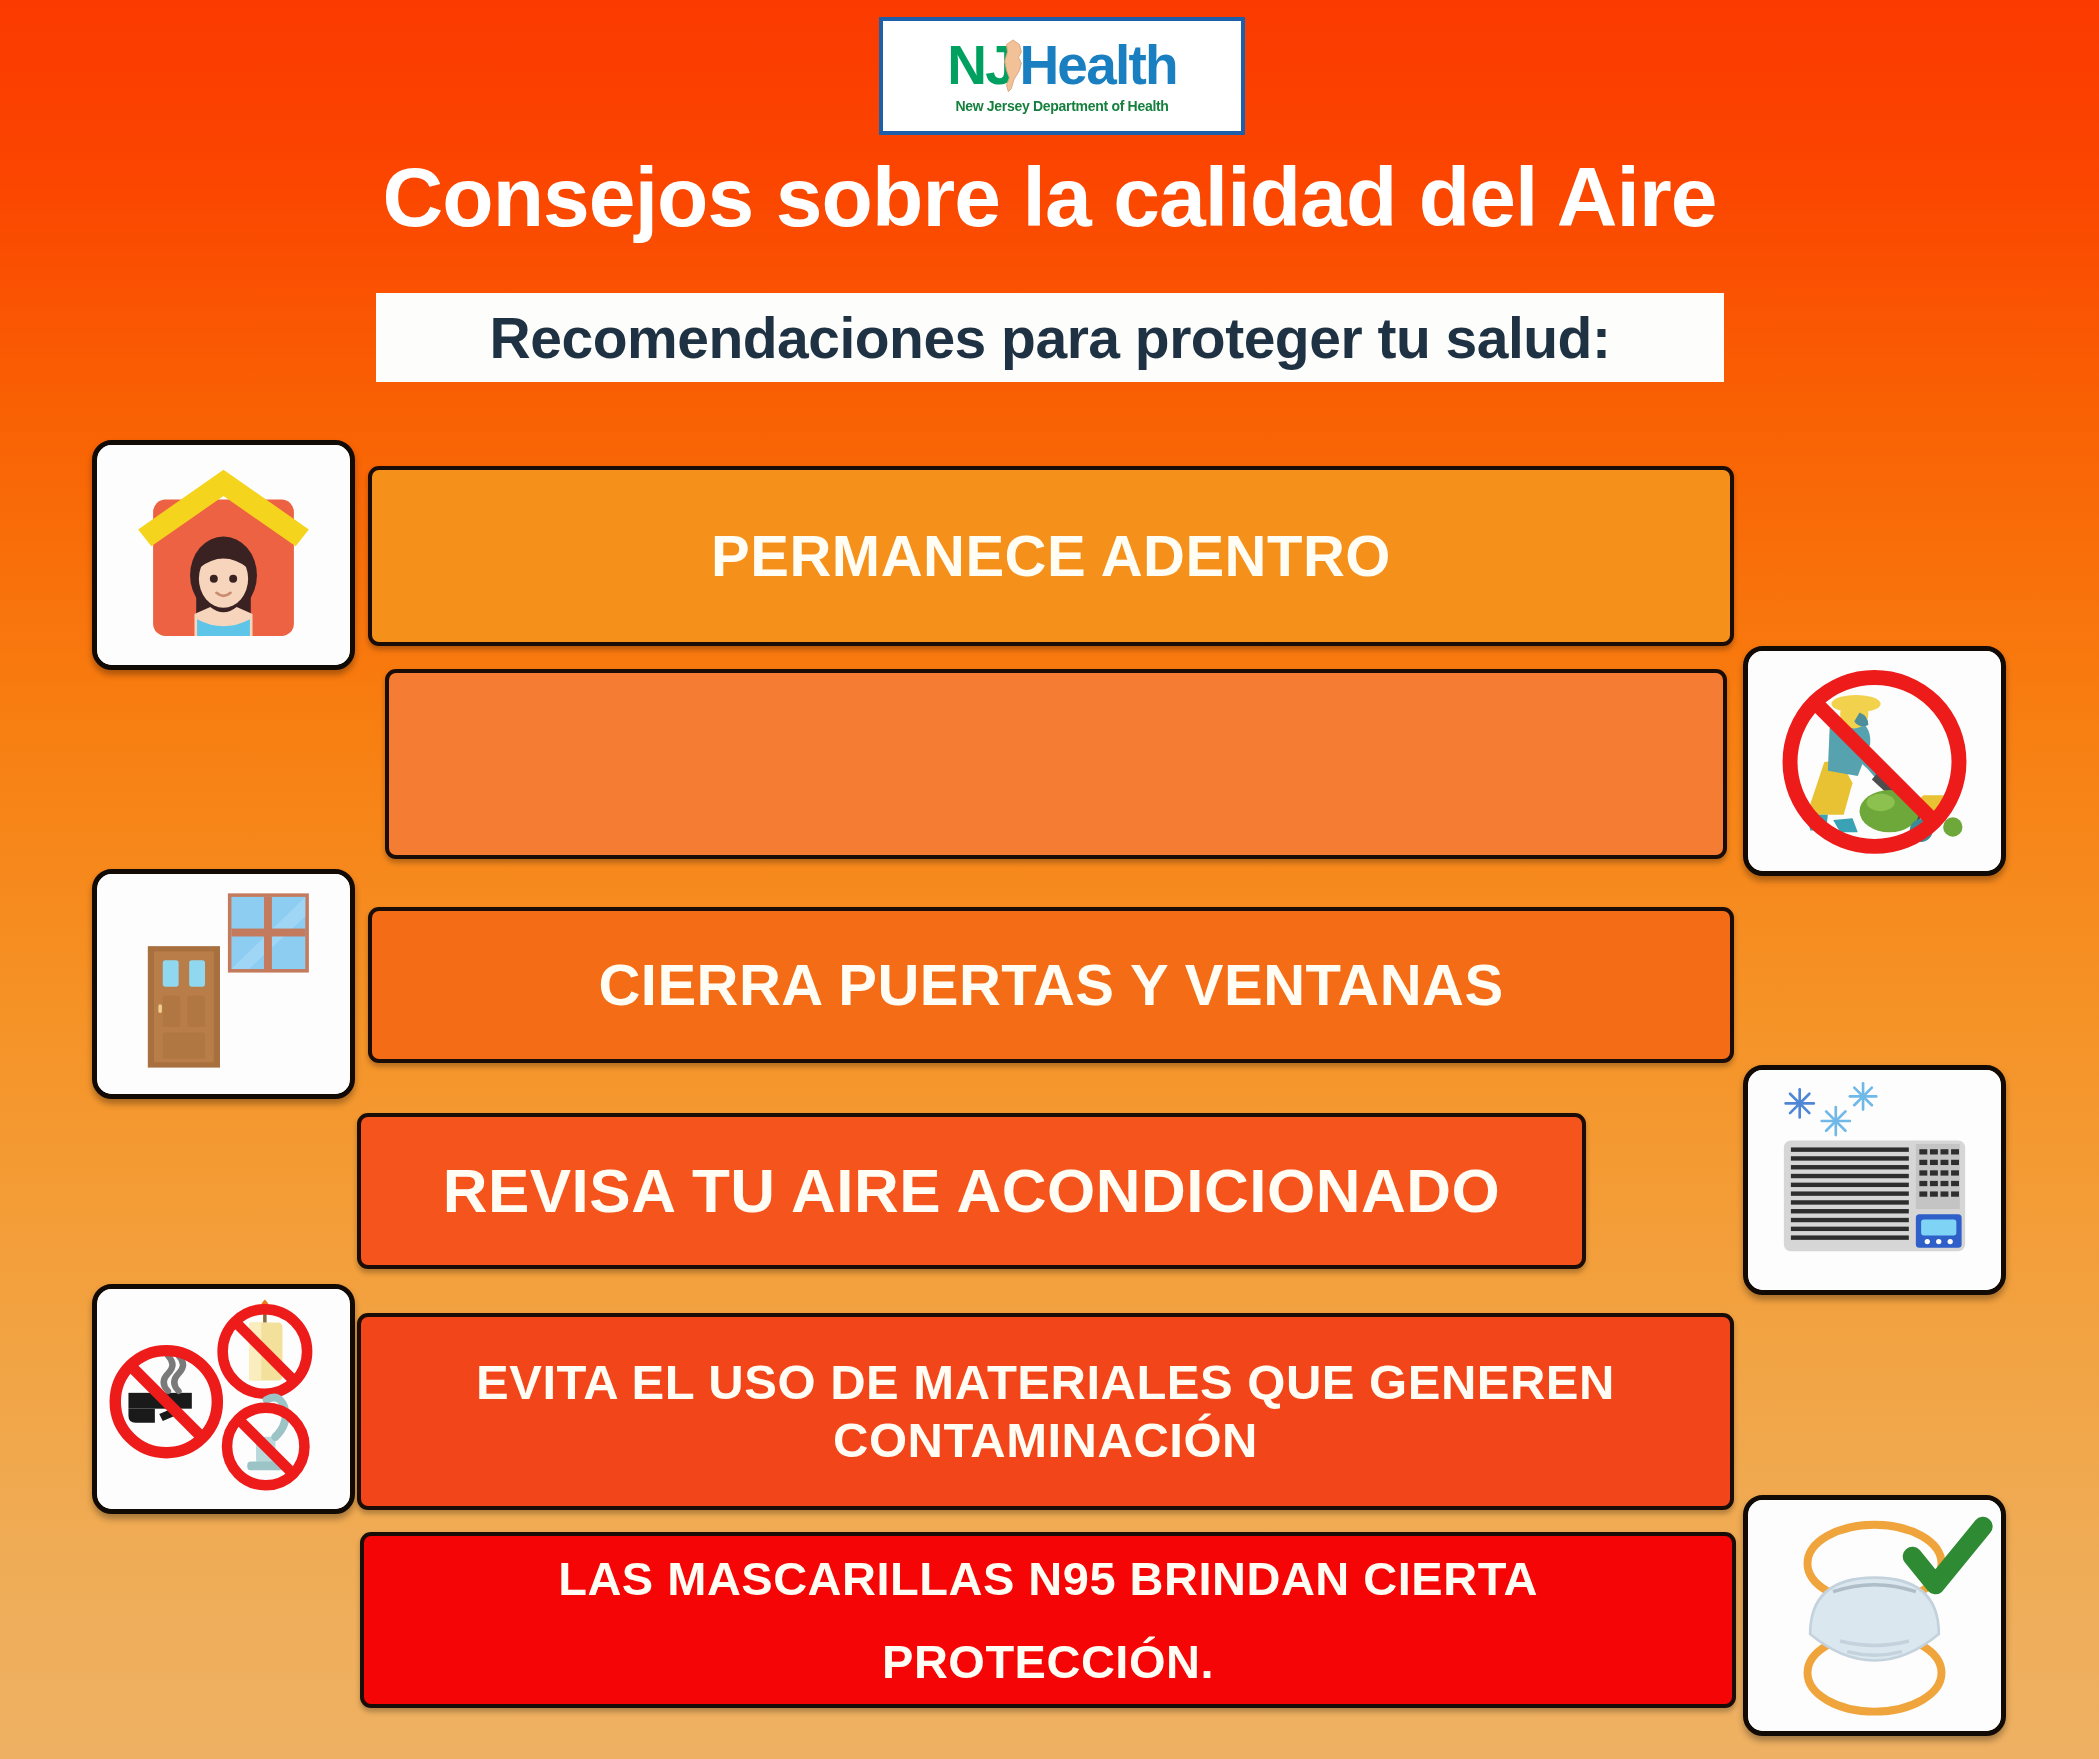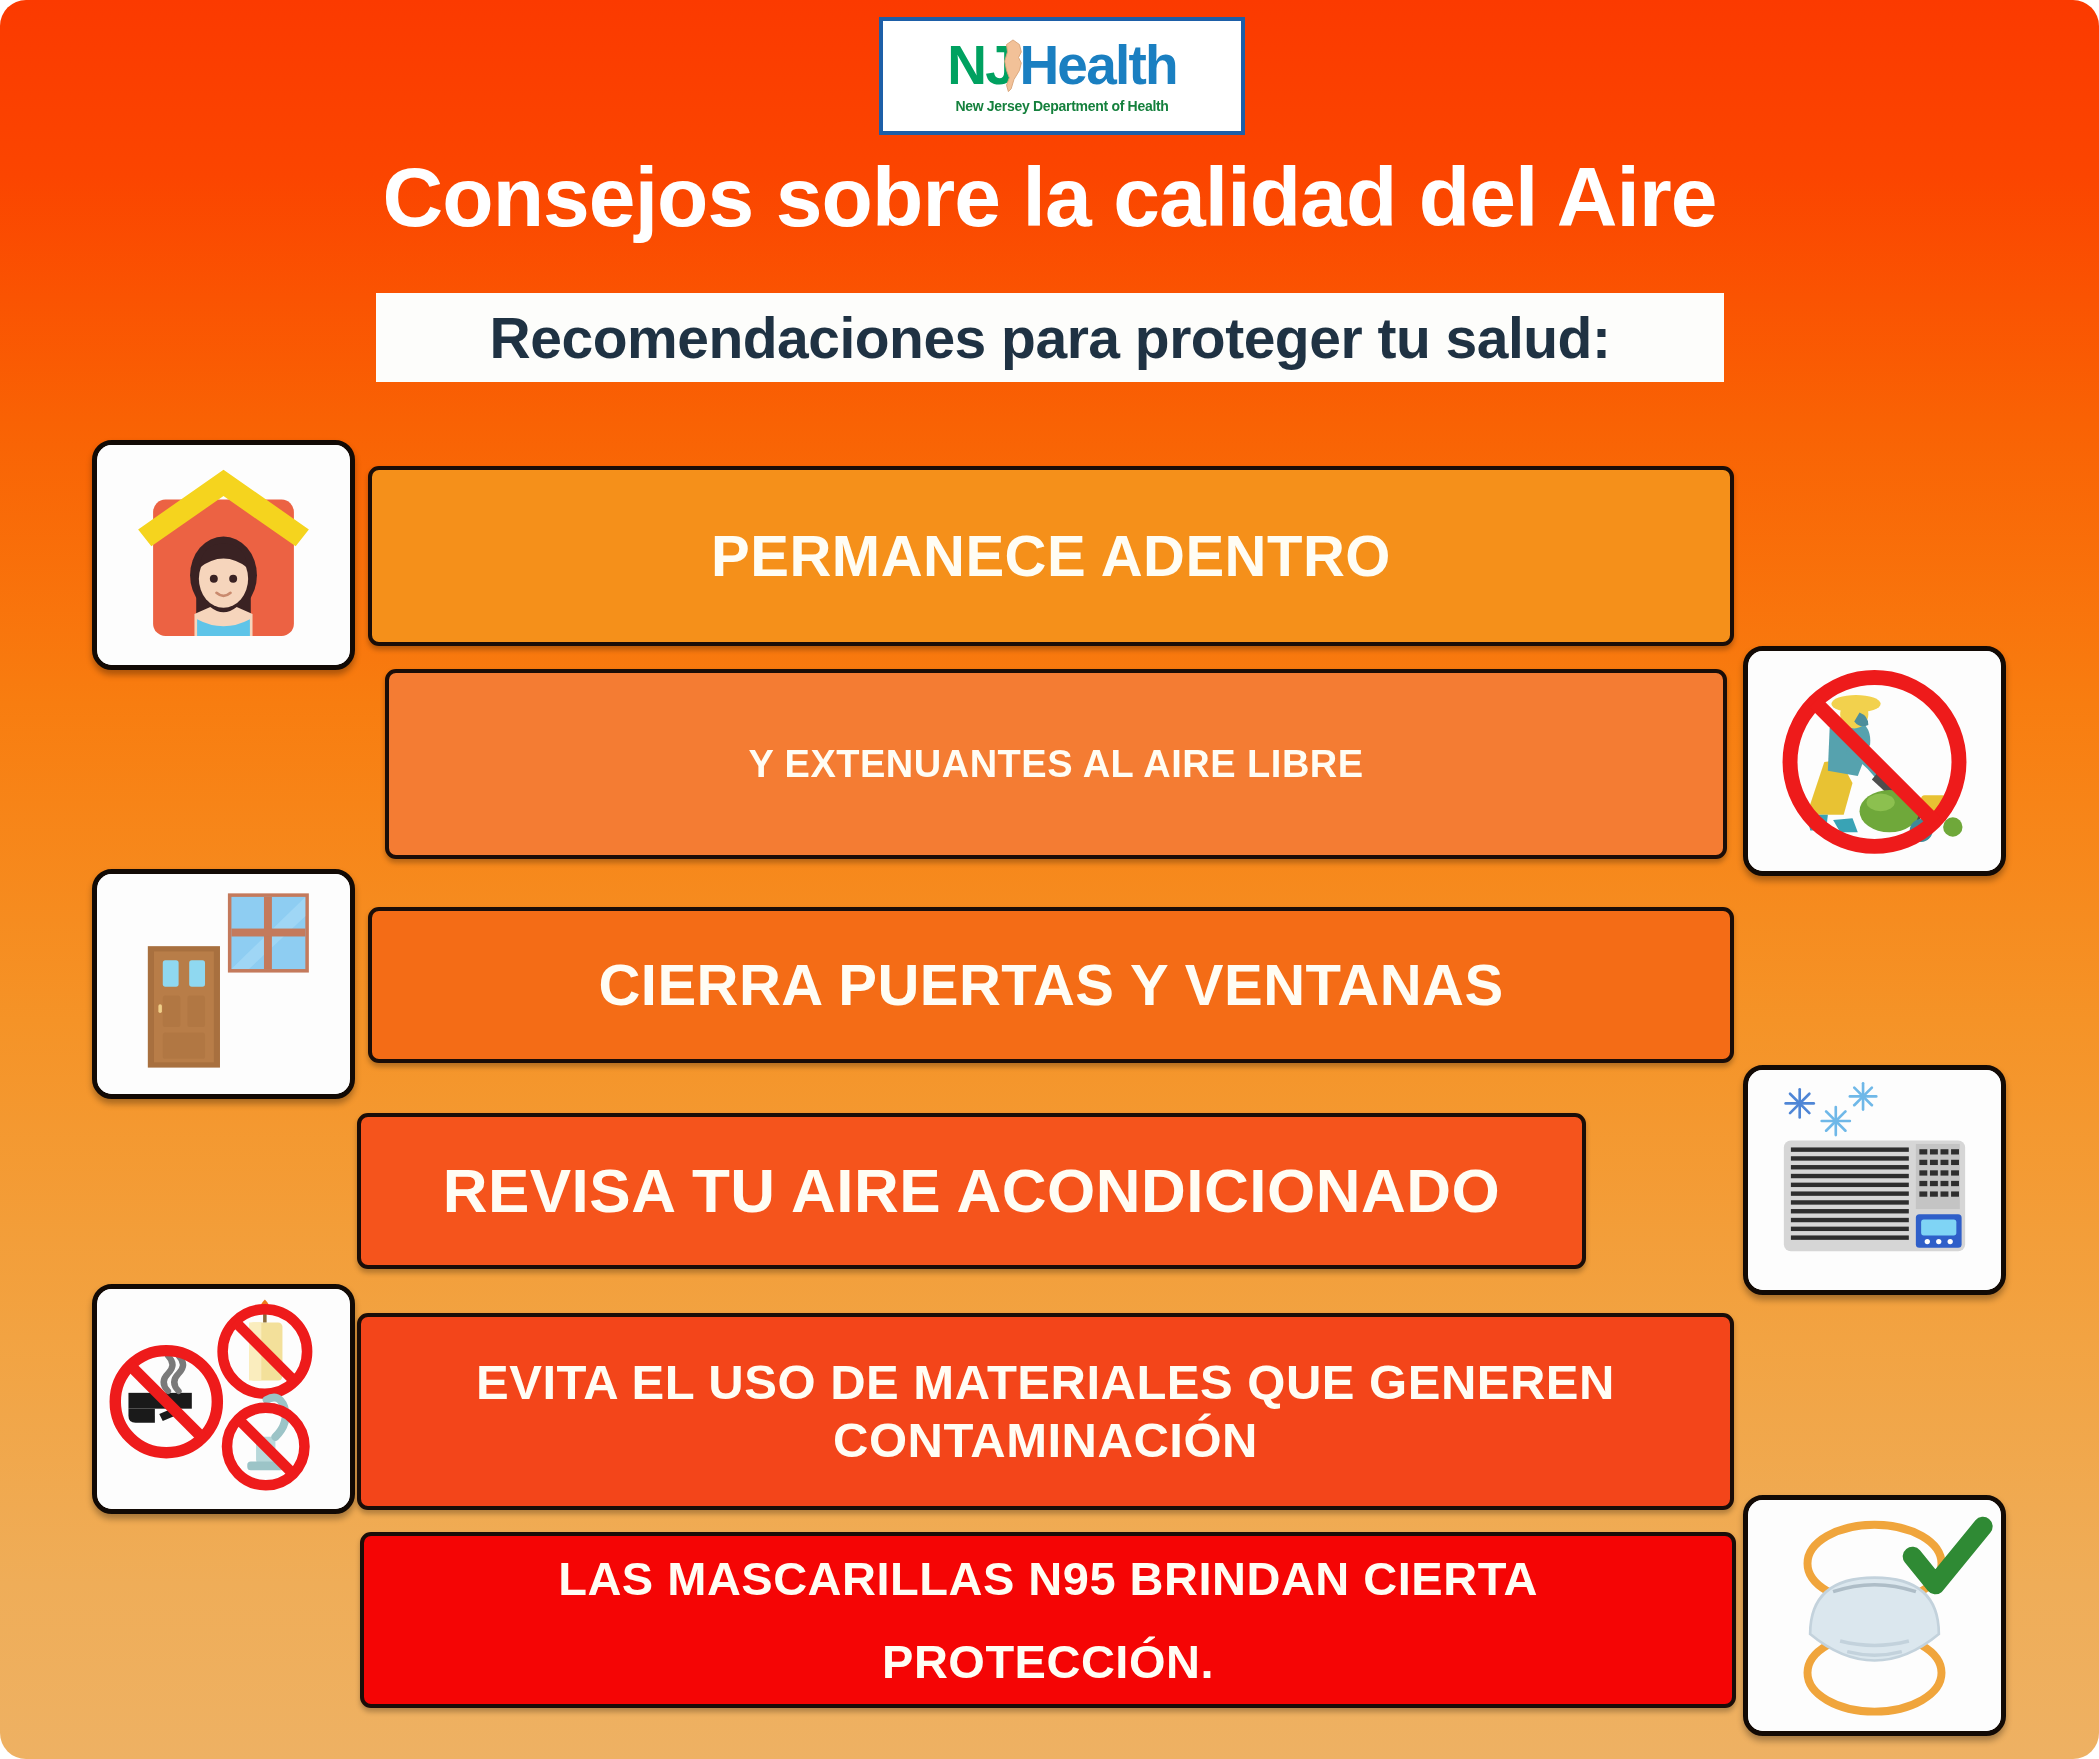--- a/index.html
+++ b/index.html
@@ -15,21 +15,20 @@
     background: linear-gradient(180deg,
       #fb3a00 0%,
       #fb4500 10%,
       #f96204 24%,
       #f87d10 40%,
       #f59327 58%,
       #f2a342 76%,
       #efad58 90%,
       #eeb163 100%);
     font-family: "Liberation Sans", sans-serif;
-    border-radius: 26px;
   }
 
   
   .logo-box {
     position: absolute;
     left: 879px;
     top: 16.5px;
     width: 366px;
     height: 118px;
     background: #ffffff;
@@ -182,21 +181,20 @@
     </svg>
   </div>
 
   <div class="bar" style="left: 368px; top: 466px; width: 1366px; height: 180px; font-size: 58px; background: rgb(245, 144, 26);">
     <span>
       <span>PERMANECE ADENTRO</span>
     </span>
   </div>
 
   <div class="bar" style="left: 385px; top: 669px; width: 1342px; height: 190px; font-size: 38px; flex-direction: column; background: rgb(244, 124, 51);">
-    <span>Y EXTENUANTES AL AIRE LIBRE</span>
   </div>
 
   <div class="icon-card" style="left:1743px; top:646px;">
     <svg viewBox="0 0 286 250" xmlns="http://www.w3.org/2000/svg" aria-hidden="true">
       <rect width="286" height="250" fill="#fdfdfd"></rect>
       <g>
         <path d="M86 160 L140 72 L196 120 L184 168 Z" fill="#ff2a2a" opacity="0"></path>
         <path d="M66 186 L108 186 L118 150 L104 124 L86 126 Z" fill="#e8c233"></path>
         <path d="M66 186 l4 18 h18 l2 -18 Z" fill="#39a3b5"></path>
         <path d="M96 192 l8 14 h20 l-6 -16 Z" fill="#39a3b5"></path>

